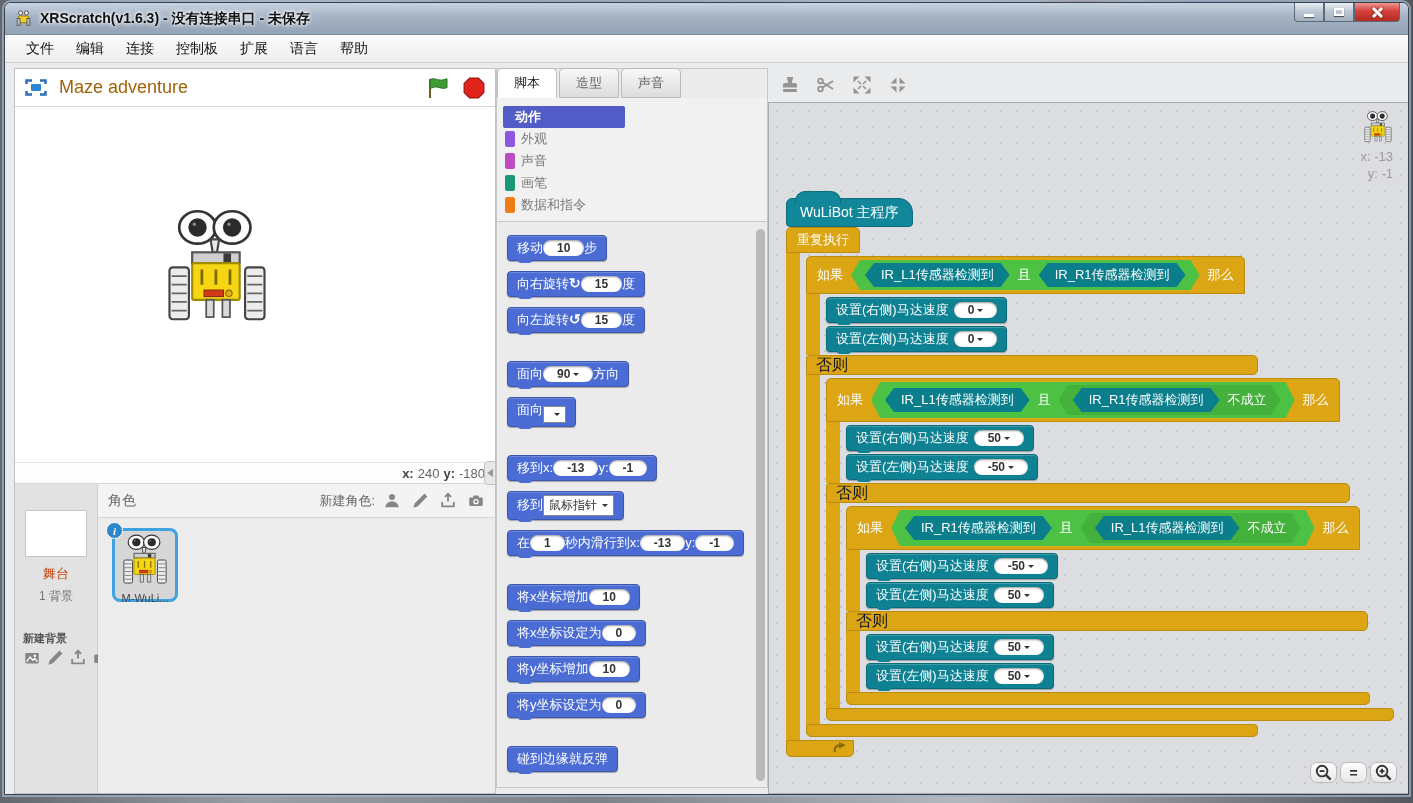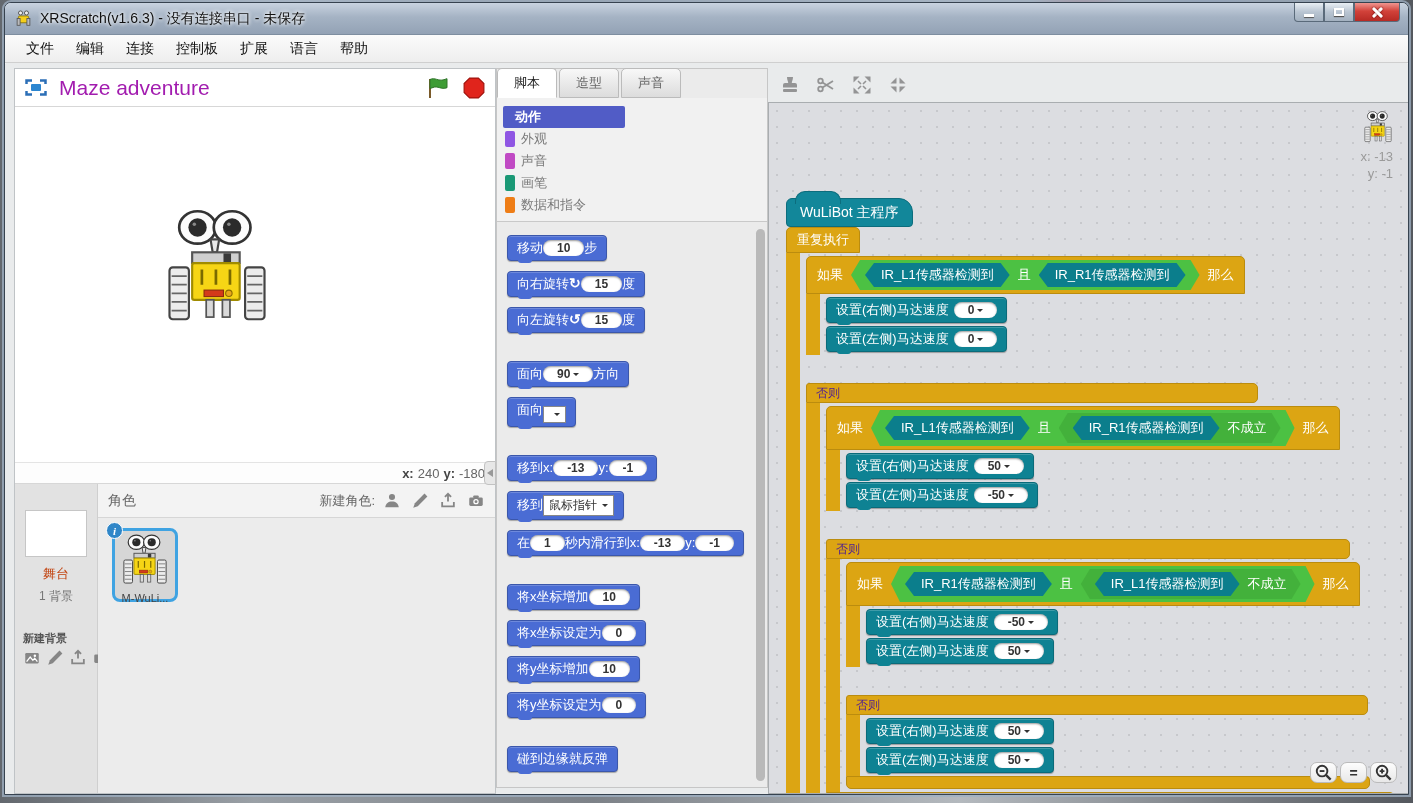--- a/index.html
+++ b/index.html
@@ -12,21 +12,21 @@
       linear-gradient(90deg,#63686e,#9aa0a6 18%,#7d8288 42%,#b4b9be 68%,#54585e 100%);
   }
   .window {
     position:absolute; left:4px; top:2px; right:4px; bottom:8px;
     border:1px solid #36424f; border-radius:7px 7px 0 0;
     box-shadow:0 0 0 2px rgba(160,178,196,.75), inset 0 0 0 1px rgba(255,255,255,.45);
     background:#e9ebec; overflow:hidden;
   }
   
   .titlebar { height:32px; background:linear-gradient(#c8d3e0,#a5b3c4 45%,#93a2b5); position:relative;
-    display:flex; align-items:center; padding:0 10px; border-bottom:1px solid #7e8ea0; }
+    display:flex; align-items:center; padding:0 10px; border-bottom:1px solid #7e8ea0;font-weight:bold; }
   .titlebar .ttl { font-size:14px; color:#111; text-shadow:0 0 4px #fff,0 0 4px #fff; margin-left:8px; }
   .winbtns { position:absolute; right:8px; top:0; display:flex; }
   .wbtn { width:30px; height:19px; border:1px solid #5a6a7a; border-top:none; background:linear-gradient(#e8eef4,#b9c5d2 50%,#a3b1c0);
     display:flex; align-items:center; justify-content:center; cursor:pointer; }
   .wbtn:first-child { border-radius:0 0 0 4px; }
   .wbtn.close { width:46px; background:linear-gradient(#f0958f,#d2423a 45%,#b72a24); border-radius:0 0 4px 0; }
   .glyph-min { width:10px; height:3px; background:#fff; box-shadow:0 1px 1px #555; margin-top:6px; }
   .glyph-max { width:10px; height:8px; border:2px solid #fff; box-shadow:0 1px 1px #555; }
   .glyph-x { position:relative; width:12px; height:12px; }
   .glyph-x::before,.glyph-x::after { content:""; position:absolute; left:5px; top:0; width:3px; height:13px; background:#fff; border-radius:1px; box-shadow:0 0 2px #600; }
@@ -34,21 +34,21 @@
   
   .menubar { height:28px; background:linear-gradient(#fbfbfb,#eeeeee); border-bottom:1px solid #cfcfcf;
     display:flex; align-items:center; padding-left:10px; }
   .menuitem { font-size:14px; color:#111; padding:4px 11px; cursor:default; }
   
   .content { position:absolute; left:0; right:0; top:61px; bottom:0; background:#e9ebec; }
   .panel { position:absolute; background:#fff; border:1px solid #bfc3c6; }
   
   .stage-panel { left:9px; top:4px; width:482px; height:726px; display:flex; flex-direction:column; }
   .stage-head { height:38px; border-bottom:1px solid #d7d7d7; display:flex; align-items:center; padding:0 10px; gap:12px; }
-  .stage-title { font-size:21px; color:#a21caf; flex:1; }
+  .stage-title { font-size:18px; color:#a16207; flex:1; }
   .stage-canvas { height:356px; background:#fff; position:relative; border-bottom:1px solid #e4e4e4; }
   .coordrow { height:21px; display:flex; align-items:center; justify-content:flex-end; gap:4px; padding-right:10px;
     font-size:13px; color:#666; position:relative; background:#fdfdfd; border-bottom:1px solid #d7d7d7;}
   .coordrow b { color:#444; }
   .collapse-btn { position:absolute; right:-1px; top:-2px; width:12px; height:24px; background:#e7e7e7; border:1px solid #c2c2c2;
     border-radius:4px 0 0 4px; display:flex; align-items:center; justify-content:center; cursor:pointer; }
   
   .sprite-area { flex:1; display:flex; background:#ececec; }
   .sprite-left { width:83px; background:#e2e2e2; border-right:1px solid #cfcfcf; padding-top:26px; text-align:center; }
   .stage-thumb { width:62px; height:47px; background:#fff; border:1px solid #c6c6c6; margin:0 auto; cursor:pointer; }
@@ -115,21 +115,21 @@
   
   .program { position:absolute; left:17px; top:86px; }
   .hat { background:#12879a; border:1px solid #0c6d7d; color:#fff; font-size:14px; padding:5px 13px 4px;
     border-radius:6px 14px 4px 4px; width:fit-content; position:relative; margin-top:9px; cursor:pointer; }
   .hat::before { content:""; position:absolute; top:-8px; left:8px; width:44px; height:12px; background:#12879a;
     border:1px solid #0c6d7d; border-bottom:none; border-radius:10px 10px 0 0; }
   .chead { background:#dca513; border:1px solid #bb8c0e; display:flex; align-items:center; gap:8px; padding:3px 10px;
     border-radius:5px 5px 0 0; width:fit-content; color:#fff; font-size:13px; position:relative; cursor:pointer; }
   .cbody { border-left:14px solid #dca513; padding:3px 0 3px 6px; display:flex; flex-direction:column; gap:3px; align-items:flex-start; }
   .cbar { background:#dca513; border:1px solid #bb8c0e; height:20px; display:flex; align-items:center; padding:0 9px;
-    color:#4c1d95; font-size:12px; border-radius:3px 5px 5px 0; cursor:pointer;margin-top:28px; }
+    color:#0f172a; font-size:16px; border-radius:3px 5px 5px 0; cursor:pointer; }
   .cfoot { background:#dca513; border:1px solid #bb8c0e; height:13px; border-radius:0 4px 5px 5px; cursor:pointer; }
   .ffoot { background:#dca513; border:1px solid #bb8c0e; height:17px; width:68px; border-radius:0 0 5px 5px;
     display:flex; align-items:center; justify-content:flex-end; padding-right:6px; cursor:pointer; }
   .hex { clip-path:polygon(9px 0,calc(100% - 9px) 0,100% 50%,calc(100% - 9px) 100%,9px 100%,0 50%);
     padding:3px 14px; font-size:13px; color:#fff; display:inline-flex; align-items:center; gap:8px; cursor:pointer; }
   .hex.green { background:#4cc143; }
   .hex.green2 { background:#43b13b; }
   .hex.tealh { background:#0b7e8c; padding:3px 16px; }
   .cw0 { width:452px; } .cw1 { width:524px; } .cw2 { width:522px; }
   .fw0 { width:452px; } .fw1 { width:568px; } .fw2 { width:524px; }

